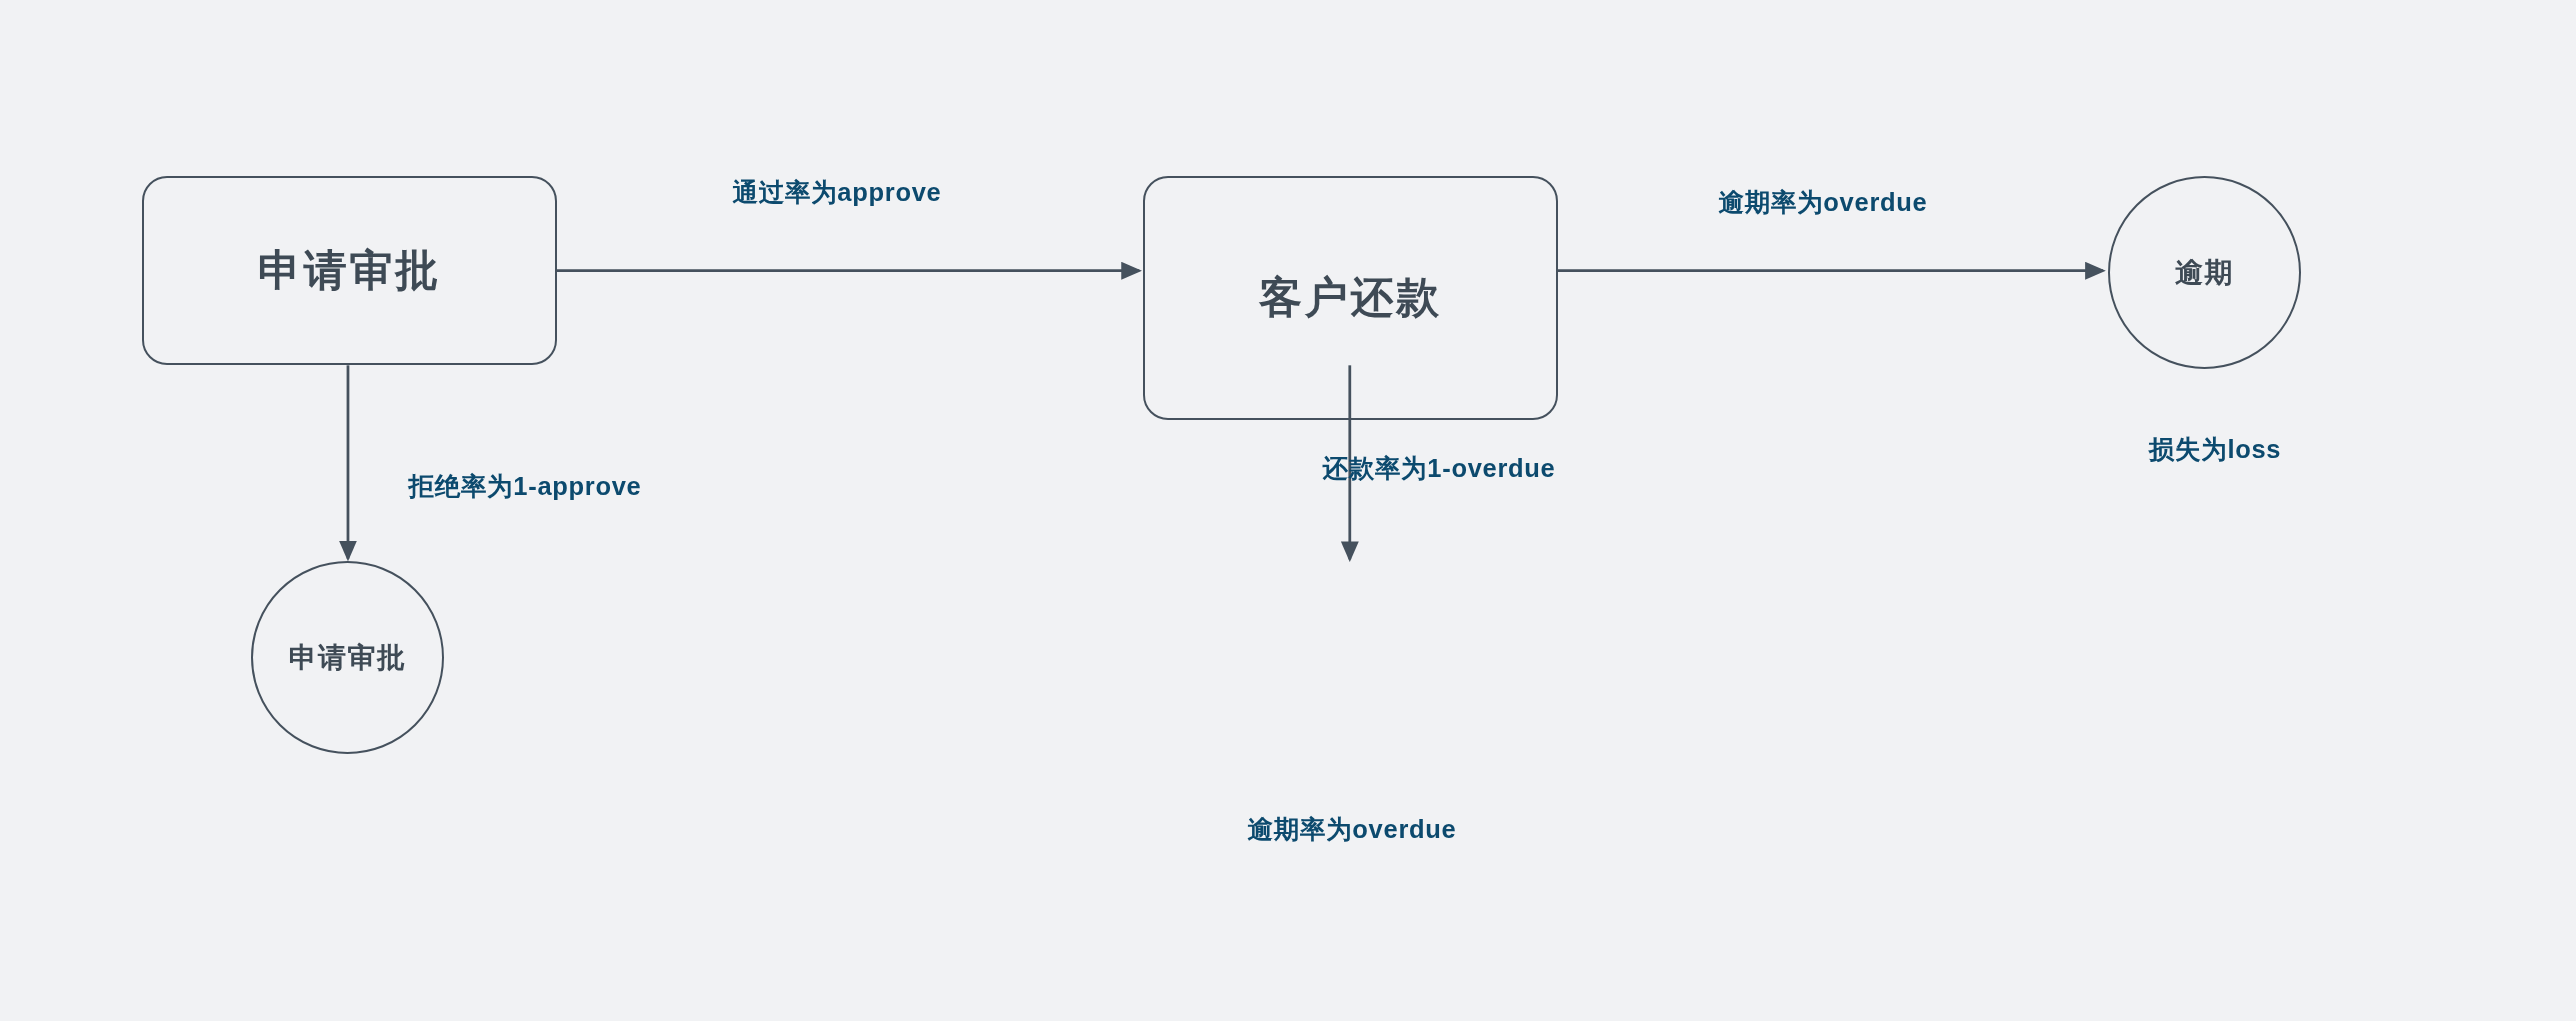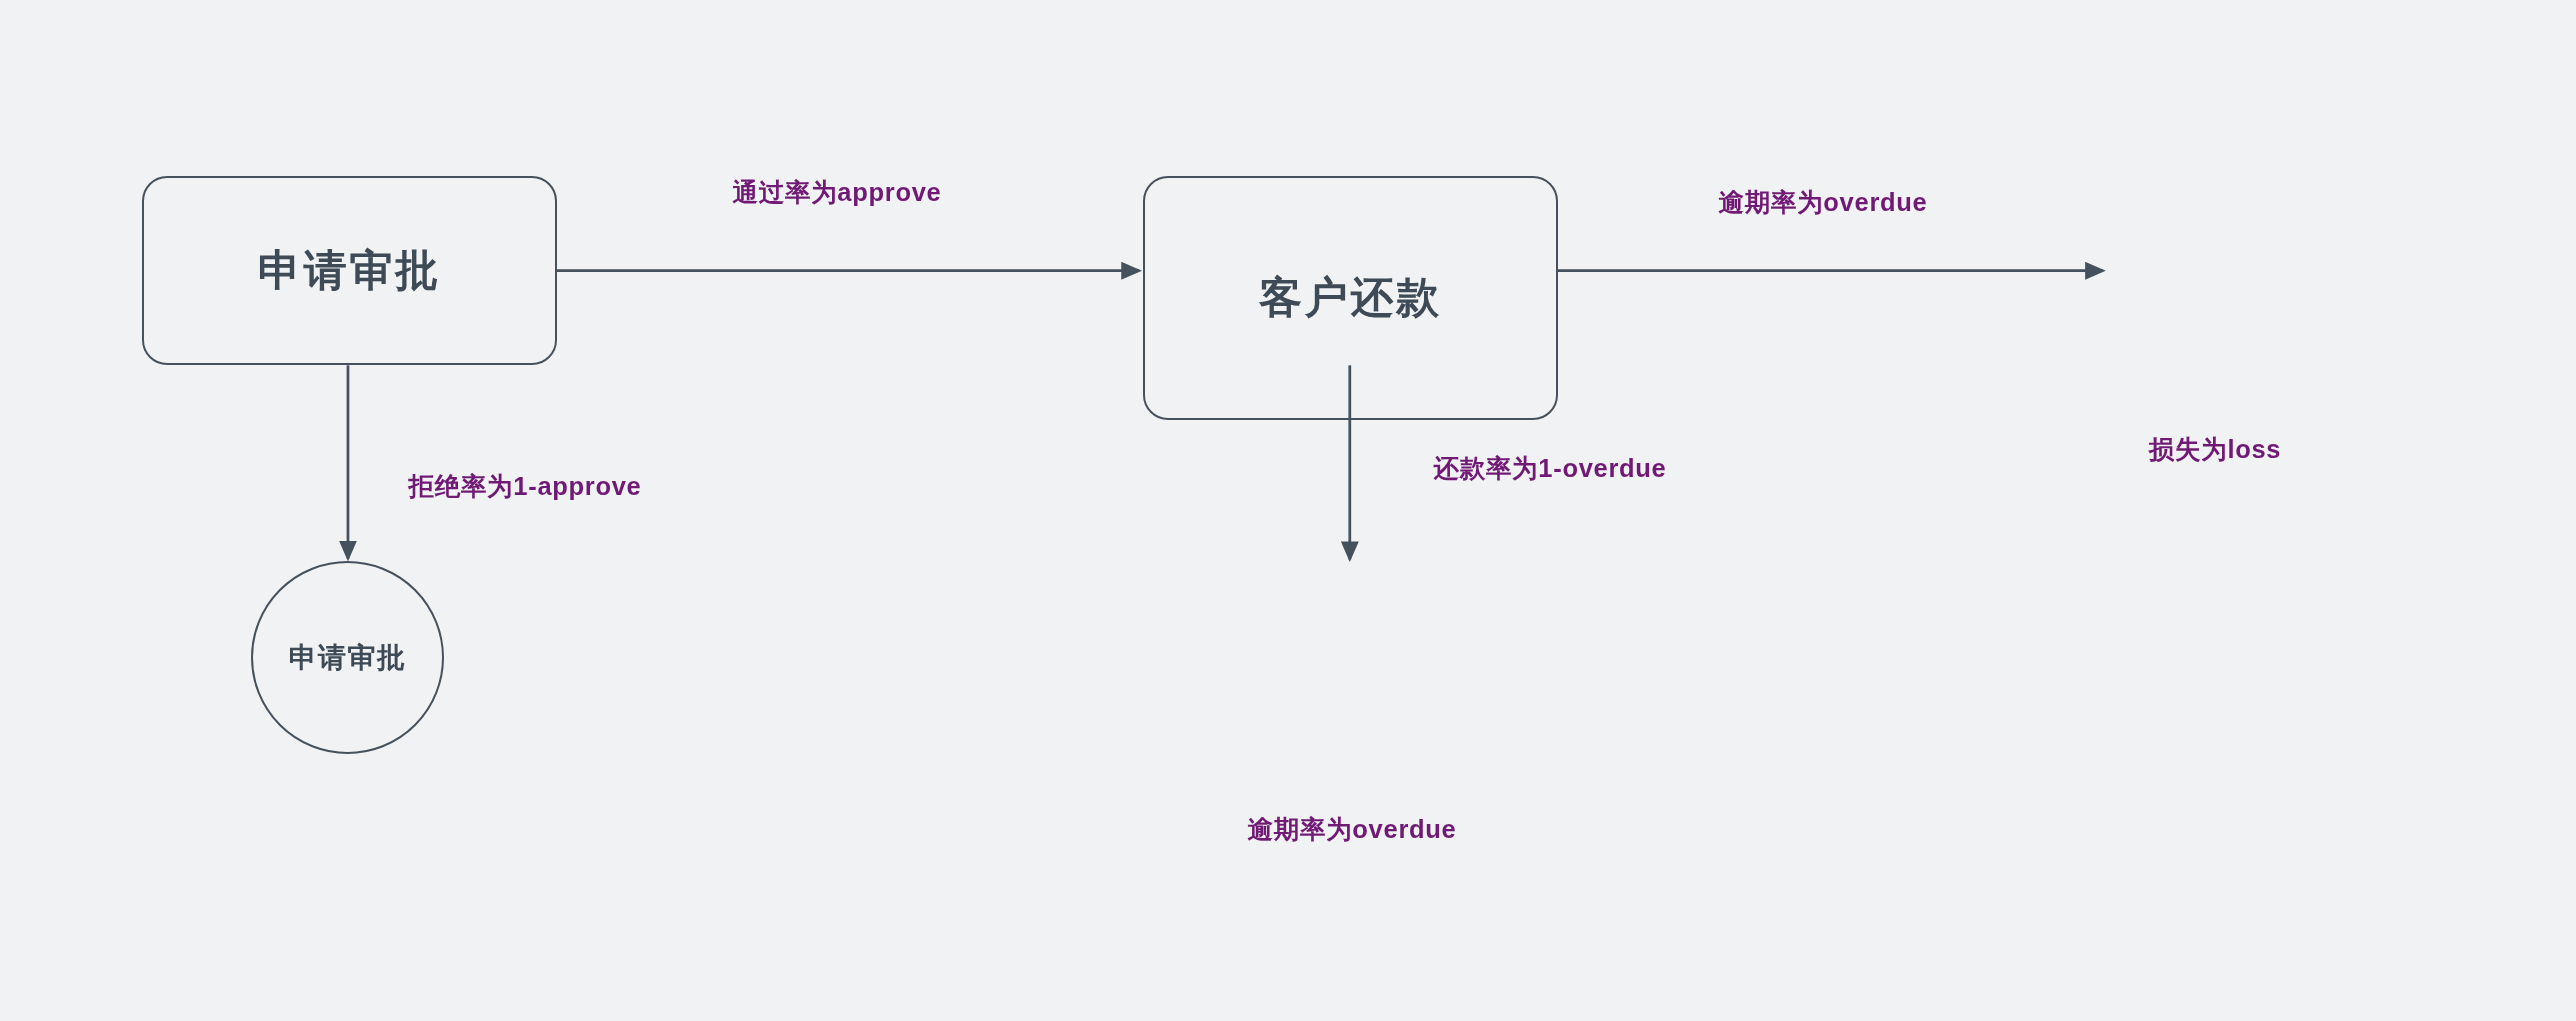--- a/index.html
+++ b/index.html
@@ -41,21 +41,21 @@
   }
   .node.circle {
     border-radius: 50%;
     font-size: 28px;
     font-weight: 700;
     letter-spacing: 1.4px;
   }
   .edge-label, .note {
     position: absolute;
     transform: translate(-50%, -50%);
-    color: #701a75;
+    color: #0c4a6e;
     font-size: 25.5px;
     font-weight: 700;
     white-space: nowrap;
     letter-spacing: 0.7px;
   }
 </style>
 </head>
 <body>
 
 <div class="canvas">
@@ -77,32 +77,35 @@
   </svg>
 
   <div class="node box" style="left:142px; top:176px; width:415px; height:189px;">
     <span>申请审批</span>
   </div>
 
   <div class="node box" style="left:1143px; top:176px; width:415px; height:244px;">
     <span>客户还款</span>
   </div>
 
+  <div class="node circle" style="left:2108px; top:176px; width:193px; height:193px;">
+    <span>逾期</span>
+  </div>
 
   <div class="node circle" style="left:251px; top:561px; width:193px; height:193px;">
     <span>申请审批</span>
   </div>
 
 
   <div class="edge-label" style="left:837px; top:192px;">通过率为approve</div>
 
   <div class="edge-label" style="left:1823px; top:202px;">逾期率为overdue</div>
 
   <div class="edge-label" style="left:525px; top:486px;">拒绝率为1-approve</div>
 
-  <div class="edge-label" style="left:1550px; top:468px;">还款率为1-overdue</div>
+  <div class="edge-label" style="left:1439px; top:468px;">还款率为1-overdue</div>
 
   <div class="note" style="left:2199px; top:449px;margin-left:16px;">损失为loss</div>
 
   <div class="note" style="left:1352px; top:829px;">逾期率为overdue</div>
 
 </div>
 
 
 </body></html>

